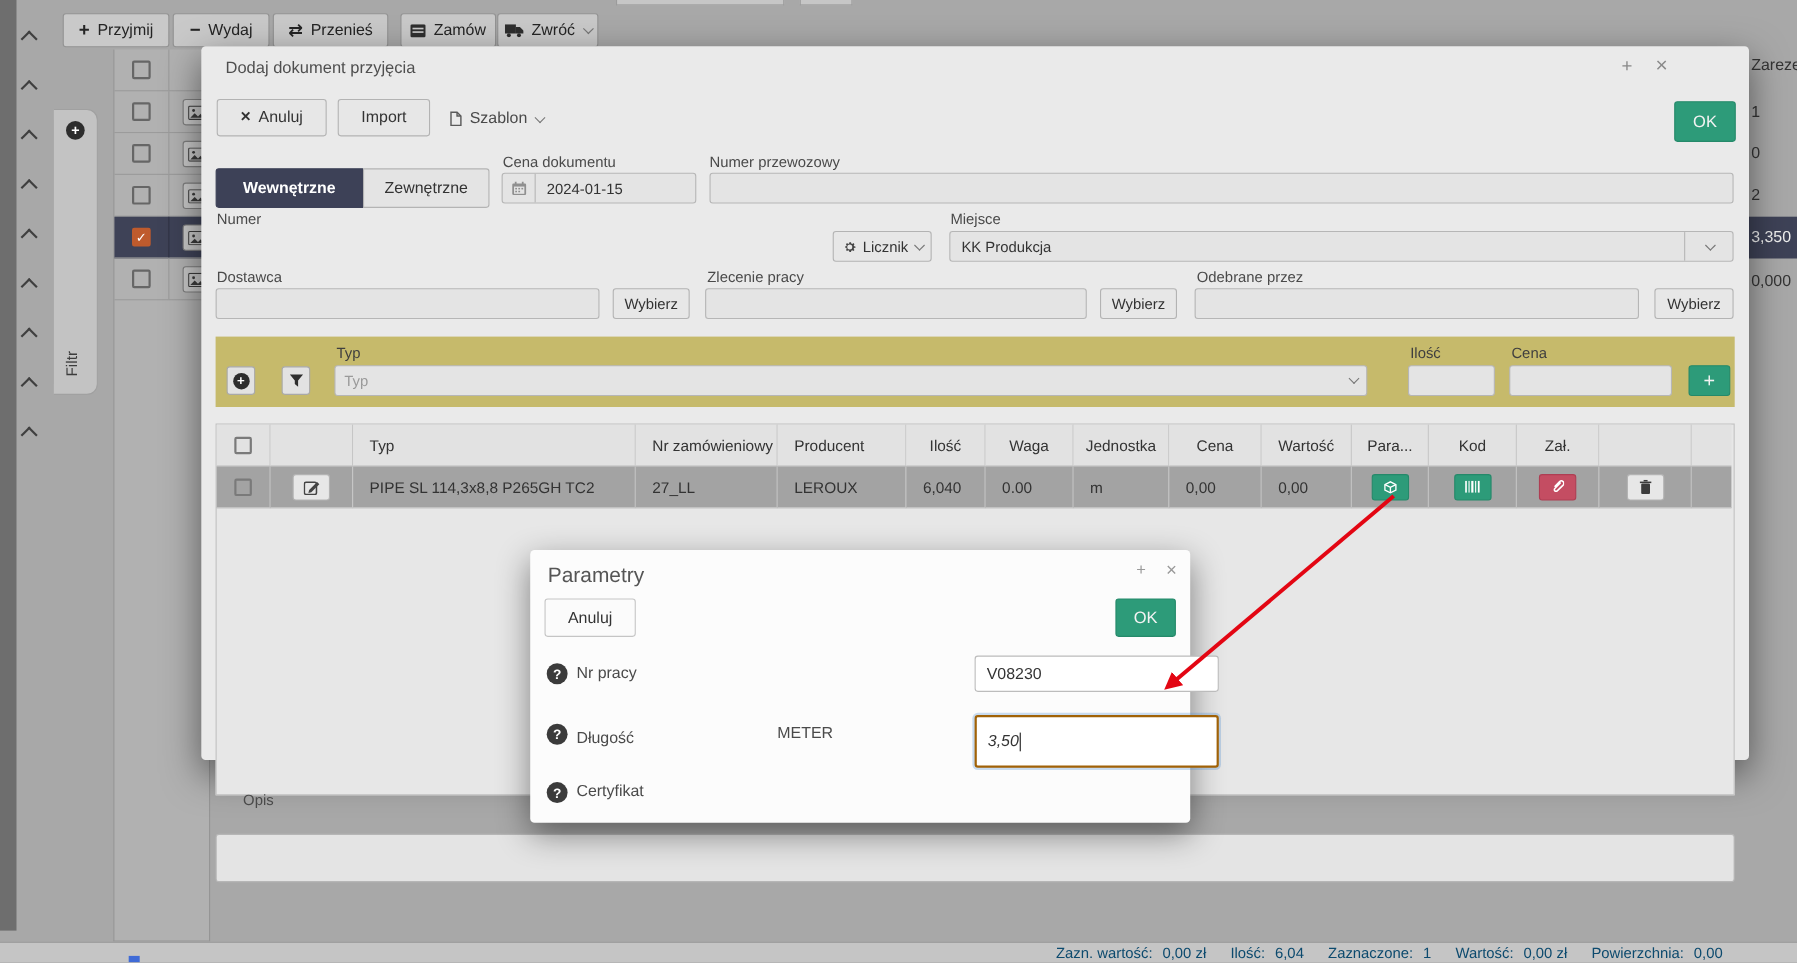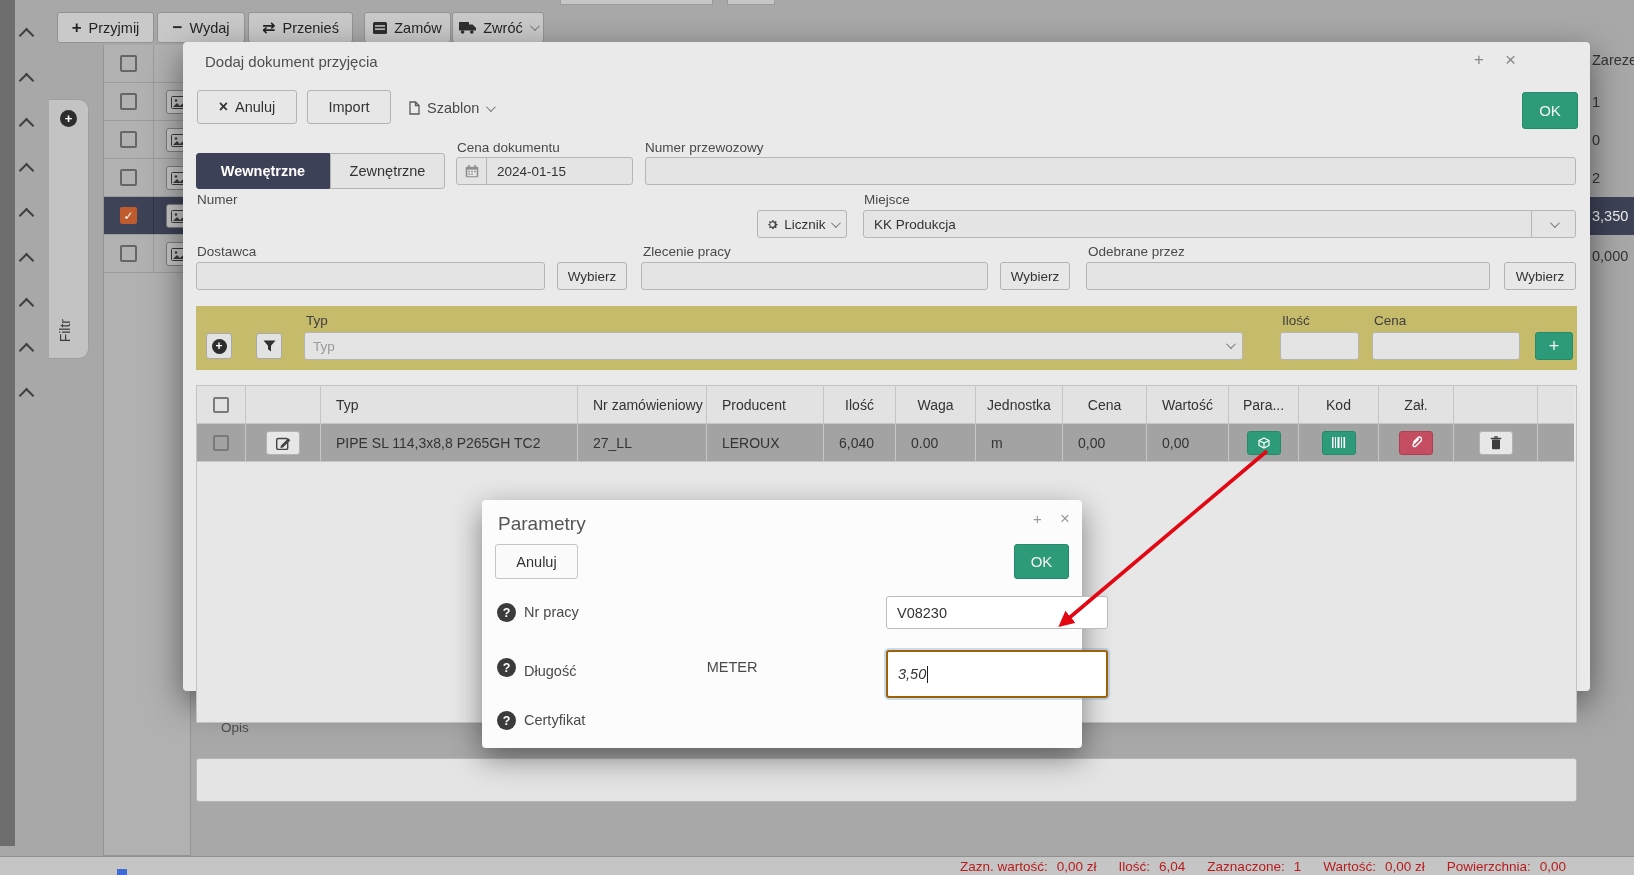--- a/index.html
+++ b/index.html
@@ -19,21 +19,21 @@
   .bgrow{position:relative;height:38px;border-bottom:1px solid #9b9b9b;}
   .bgrow .cbwrap{position:absolute;left:0;top:0;width:50px;height:100%;border-right:1px solid #9b9b9b;display:flex;align-items:center;justify-content:center;}
   .bgcb{width:17px;height:17px;border:2px solid #666;border-radius:2px;background:transparent;display:flex;align-items:center;justify-content:center;font-size:12px;color:#fff;}
   .bgcb.checked{background:#bf5b2d;border-color:#bf5b2d;}
   .bgrow.sel{background:#3e4257;}
   .imgbtn{position:absolute;left:62px;top:7px;width:26px;height:24px;background:#c7c7c7;border:1px solid #7e7e7e;border-radius:3px;display:flex;align-items:center;justify-content:center;}
   .rightcol-text{font-size:14.5px;color:#343434;}
   .darkcell{left:1590px;top:197px;width:44px;height:38px;background:#3e4257;}
   .statusbar{left:0;top:856px;width:1634px;height:19px;background:#c5c5c5;border-top:1px solid #909090;display:flex;align-items:center;}
   .statusbar .pairs{position:absolute;left:960px;display:flex;gap:22px;white-space:nowrap;}
-  .statusbar .pair{display:flex;gap:9px;font-size:13.5px;color:#b91c1c;}
+  .statusbar .pair{display:flex;gap:9px;font-size:13.5px;color:#0c4a6e;}
   .blue-frag{left:117px;top:869px;width:10px;height:6px;background:#3f6bd7;}
 
   
   .btn{background:#e7e7e7;border:1px solid #b3b3b3;border-radius:3px;color:#333;font-size:14.5px;display:flex;align-items:center;justify-content:center;gap:7px;}
   .input{background:#e4e4e4;border:1px solid #b6b6b6;border-radius:3px;height:28px;font-size:13.5px;color:#333;padding:0 8px;font-family:inherit;}
   input.input::placeholder{color:#9a9a9a;opacity:1;}
   .lbl{font-size:13.5px;color:#4a4a4a;white-space:nowrap;}
   .chev-d{display:inline-block;width:7px;height:7px;border-right:1.7px solid #777;border-bottom:1.7px solid #777;transform:rotate(45deg) translateY(-2px);}
   .green{background:#2d9b79;color:#f2f2f2;border:1px solid #25896a;border-radius:3px;}
   .crimson{background:#c44d62;border:1px solid #ae3e53;border-radius:3px;}

